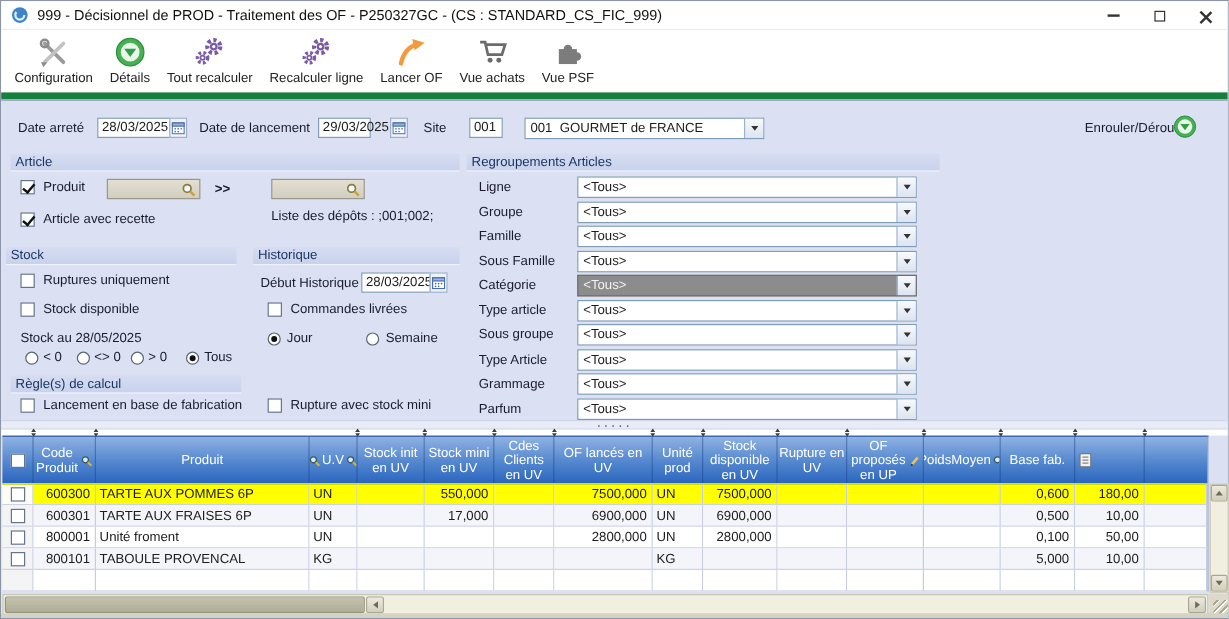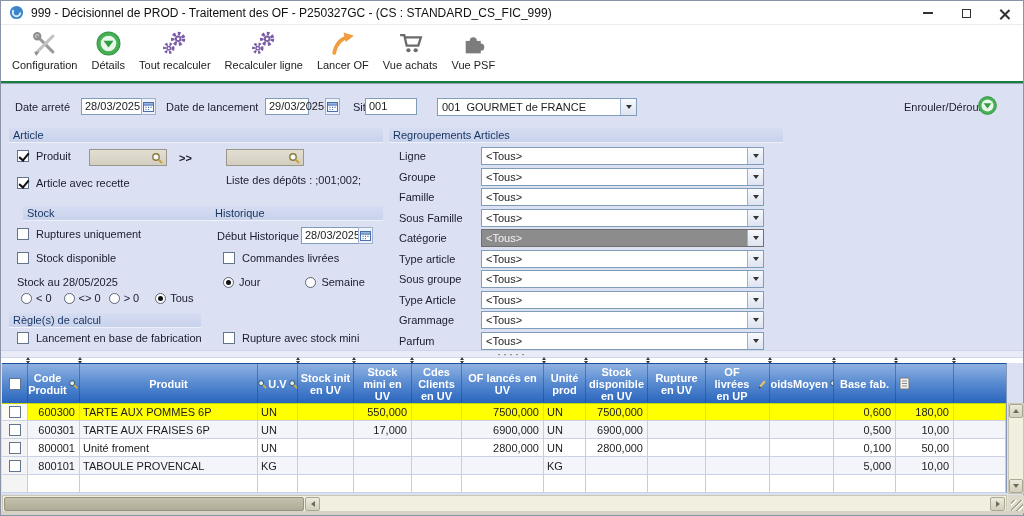--- a/index.html
+++ b/index.html
@@ -13,21 +13,21 @@
   .title-txt{font-size:12px;color:#111;white-space:nowrap}
   .winctl{position:absolute;right:0;top:0;height:24px;display:flex}
   .winbtn{width:38px;height:24px;display:flex;align-items:center;justify-content:center;cursor:default}
   .min-g{width:10px;height:2px;background:#333}
   .max-g{width:9px;height:9px;border:1px solid #333}
   .x-g{position:relative;width:11px;height:11px}
   .x-g::before,.x-g::after{content:"";position:absolute;left:5px;top:0;width:1.5px;height:13px;background:#333}
   .x-g::before{transform:rotate(45deg)}.x-g::after{transform:rotate(-45deg)}
 
   
-  .toolbar{position:absolute;top:24px;left:0;right:0;height:58px;background:#fff;display:flex;align-items:flex-start;padding:4px 6px 0 4px;border-bottom:2px solid #15803d}
+  .toolbar{position:absolute;top:24px;left:0;right:0;height:58px;background:#fff;display:flex;align-items:flex-start;padding:4px 6px 0 4px;border-bottom:6px solid #15803d}
   .tbtn{display:flex;flex-direction:column;align-items:center;padding:1px 7px;cursor:default}
   .tbtn svg{width:27px;height:27px}
   .tlabel{margin-top:2px;color:#222;white-space:nowrap}
   .tb-spacer{flex:1}
 
   
   .client{position:absolute;top:82px;left:0;right:0;height:430px;background:#dbe0f2;border-top:1px solid #96a0b6}
   .abs{position:absolute}
   .lbl{color:#1b1b2e;white-space:nowrap}
   .band{background:linear-gradient(#d6ddf2,#c8d2ec);color:#17335f;padding:1px 4px;border-bottom:1px solid #eef1fa;height:15px;white-space:nowrap}
@@ -56,21 +56,21 @@
   .splitter{position:absolute;left:0;right:0;top:349px;height:8px;background:#e9ecf6;border-top:1px solid #cfd6ea;border-bottom:1px solid #cfd6ea;display:flex;align-items:center;justify-content:center;color:#555;letter-spacing:2px;line-height:5px;font-size:12px}
   .hstrip{position:absolute;left:0;right:0;top:357px;height:5px;background:#fff}
   .colhandle{position:absolute;top:-1px;width:7px;height:7px;display:flex;flex-direction:column;align-items:center;gap:1px}
   .colhandle i{display:block;width:0;height:0;border-left:2.5px solid transparent;border-right:2.5px solid transparent}
   .colhandle .u{border-bottom:3px solid #3c3c3c}
   .colhandle .d{border-top:3px solid #3c3c3c}
 
   
   .cols{display:grid;grid-template-columns:26px 52px 178px 40px 56px 58px 50px 82px 42px 62px 58px 64px 64px 62px 58px minmax(0,1fr)}
   #ghead{position:absolute;left:1px;top:362px;width:1005px;height:40px;background:linear-gradient(#8fb2e2,#5588cf 52%,#2a65bd);border-top:1px solid #1d4f9e;border-right:1px solid #8898b8}
-  .gh{border-right:1px solid rgba(25,65,135,.45);color:#fff;font-weight:bold;display:flex;align-items:center;justify-content:center;text-align:center;line-height:12px;padding:15px 1px;overflow:hidden}
+  .gh{border-right:1px solid rgba(25,65,135,.45);color:#fff;font-weight:normal;display:flex;align-items:center;justify-content:center;text-align:center;line-height:12px;padding:15px 1px;overflow:hidden}
   .gh .sort{margin:0 1px;flex:0 0 auto}
   #gbody{position:absolute;left:1px;top:402px;width:1005px;border-right:1px solid #8898b8}
   .grow{height:18px;background:#fff}
   .grow.alt .gc{background:#f3f5fa}
   .gc{border-right:1px solid #c6cde2;border-bottom:1px solid #ccd2e6;display:flex;align-items:center;overflow:hidden;white-space:nowrap;background:#fff}
   .gc.cbcell{background:#f4f4f4 !important;justify-content:center}
   .num{justify-content:flex-end;padding-right:4px}
   .txt{padding-left:3px}
   .selrow .gc{background:#ffff00 !important;border-top:1px solid #c3d600;font-weight:normal}
   .selrow .gc.cbcell{background:#fcfcf4 !important}
@@ -197,21 +197,21 @@
       <rect x="0.5" y="1.5" width="10" height="9" fill="#fff" stroke="#4a6fae"></rect>
       <rect x="0.5" y="1.5" width="10" height="2.6" fill="#9ab4e0" stroke="#4a6fae"></rect>
       <circle cx="3" cy="6.3" r="0.7" fill="#4a6fae"></circle>
         <circle cx="5.5" cy="6.3" r="0.7" fill="#4a6fae"></circle>
         <circle cx="8" cy="6.3" r="0.7" fill="#4a6fae"></circle>
       <circle cx="3" cy="8.6" r="0.7" fill="#4a6fae"></circle>
         <circle cx="5.5" cy="8.6" r="0.7" fill="#4a6fae"></circle>
     </svg>
   </div>
   <span class="abs lbl" style="left:352px;top:100px">Site</span>
-  <div class="abs tfield" style="left:364px;top:97px;width:52px">001</div>
+  <div class="abs tfield" style="left:390px;top:97px;width:28px">001</div>
   <div class="abs selbox" style="left:436px;top:97px;width:200px">
     <span class="val">001  GOURMET de FRANCE</span>
     <span class="dropbtn">
         <i class="tri-d"></i>
       </span>
   </div>
   <span class="abs lbl" style="left:903px;top:100px">Enrouler/Dérouler</span>
   <svg class="abs" style="left:976px;top:94px" width="21" height="21" viewBox="0 0 26 26">
     <circle cx="13" cy="13" r="11" fill="#45b054" stroke="#2f8f3e"></circle>
     <circle cx="13" cy="13" r="7.5" fill="#eaf6ea"></circle>
@@ -235,21 +235,21 @@
       <circle cx="5" cy="5" r="3.2" fill="#f4f8ff" stroke="#8a7a3a" stroke-width="1.4"></circle>
       <line x1="7.5" y1="7.5" x2="11" y2="11" stroke="#caa23c" stroke-width="2"></line>
     </svg>
   </div>
   <div class="abs ctl-row" style="left:16px;top:176px">
     <span class="cbx on"></span>
     <span class="lbl">Article avec recette</span>
   </div>
   <span class="abs lbl" style="left:225px;top:173px">Liste des dépôts : ;001;002;</span>
 
-  <div class="abs band" style="left:22px;top:205px;width:192px">Stock</div>
+  <div class="abs band" style="left:4px;top:205px;width:192px">Stock</div>
   <div class="abs ctl-row" style="left:16px;top:227px">
     <span class="cbx"></span>
     <span class="lbl">Ruptures uniquement</span>
   </div>
   <div class="abs ctl-row" style="left:16px;top:251px">
     <span class="cbx"></span>
     <span class="lbl">Stock disponible</span>
   </div>
   <span class="abs lbl" style="left:16px;top:275px">Stock au 28/05/2025</span>
   <div class="abs ctl-row" style="left:20px;top:291px;gap:4px">
@@ -473,21 +473,21 @@
     <div class="gh">
         <span>Unité prod</span>
       </div>
     <div class="gh">
         <span>Stock disponible en UV</span>
       </div>
     <div class="gh">
         <span>Rupture en UV</span>
       </div>
     <div class="gh">
-      <span>OF livrées en UP</span>
+      <span>OF proposés en UP</span>
       <svg class="sort" width="9" height="10" viewBox="0 0 10 11">
           <line x1="2" y1="9" x2="7.5" y2="2.5" stroke="#e6c464" stroke-width="2.4"></line>
           <polygon points="1,10.5 1.6,8 3.6,9.4" fill="#333"></polygon>
         </svg>
     </div>
     <div class="gh">
       <span>PoidsMoyen</span>
       <svg class="sort" width="10" height="10" viewBox="0 0 12 12">
           <circle cx="5" cy="5" r="3" fill="#dce9fb" stroke="#355" stroke-width="1.2"></circle>
           <line x1="7.4" y1="7.4" x2="11" y2="11" stroke="#d9b03c" stroke-width="2"></line>

